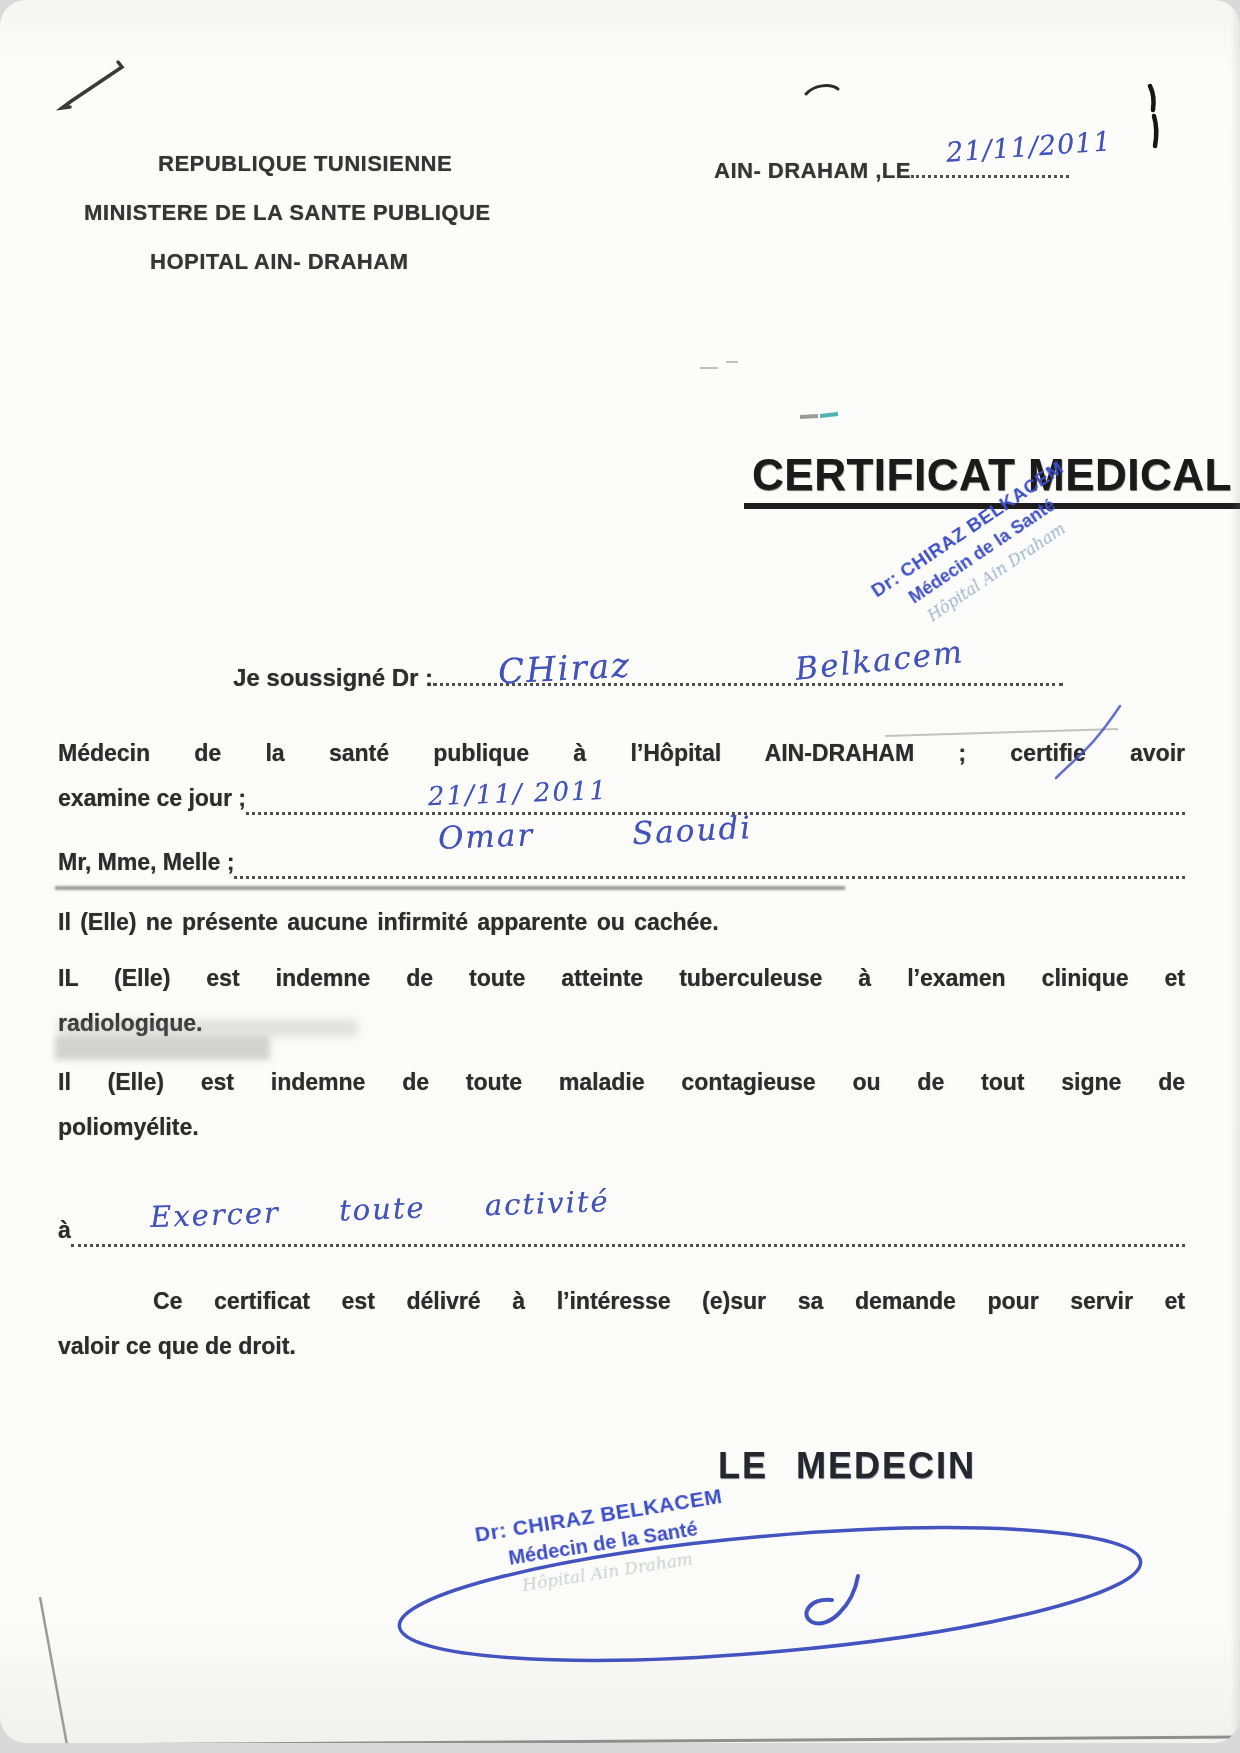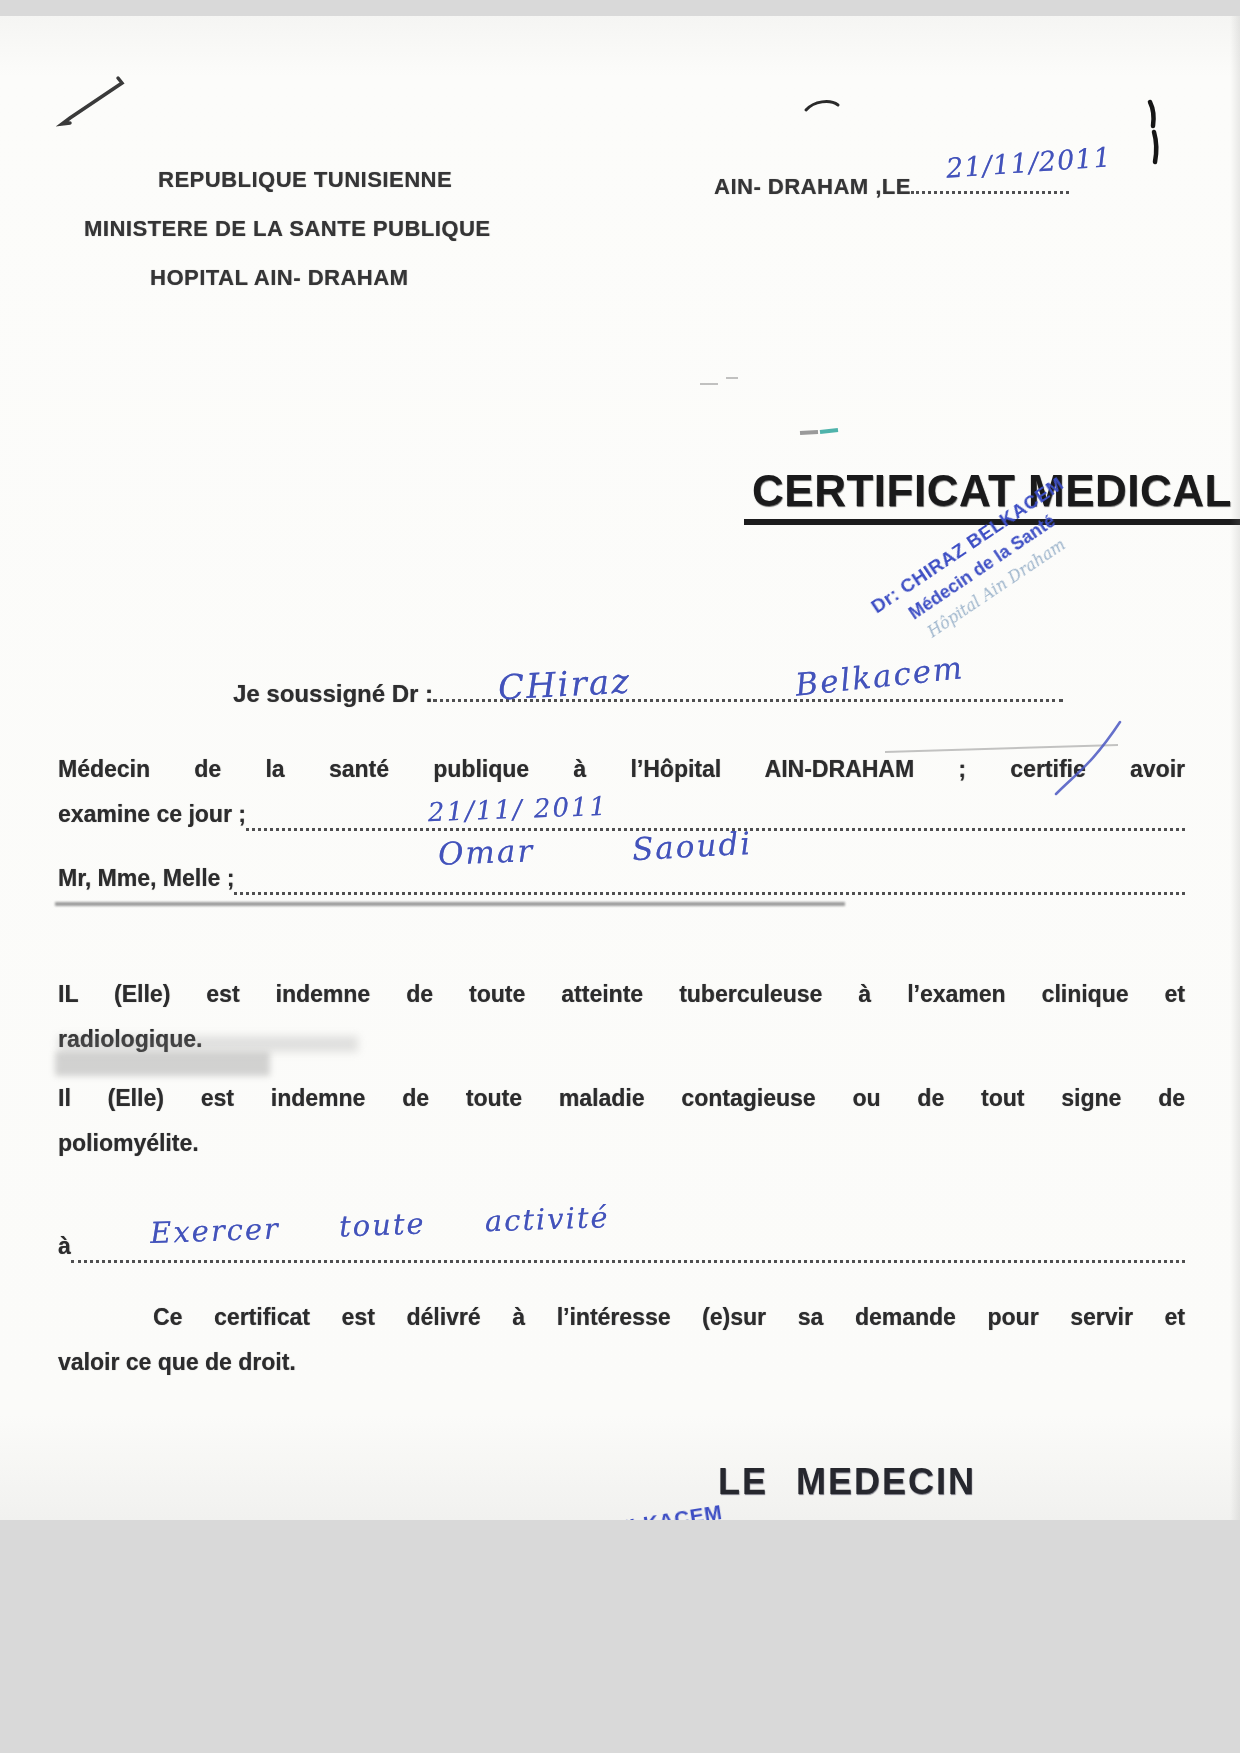--- a/index.html
+++ b/index.html
@@ -1,19 +1,20 @@
 <!DOCTYPE html>
 <html><head>
 <meta charset="utf-8">
 <style>
   html,body{margin:0;padding:0;background:#d9d9d9;}
   #paper{
-    position:relative;width:1240px;height:1504px;margin:16px auto;overflow:hidden;
+    position:relative;width:1240px;height:1743px;margin:0 auto;overflow:hidden;
     background:linear-gradient(180deg,#f5f5f3 0,#fcfcfa 4%,#fbfbf9 93%,#f1f1ef 100%);
     font-family:"Liberation Sans",sans-serif;
+    border-radius:26px;
   }
   .abs{position:absolute;}
   .pr{
     font-family:"Liberation Sans",sans-serif;font-weight:700;color:#2e2e2f;
     text-shadow:0.3px 0.3px 0.8px rgba(35,35,35,.6);
   }
   .hdr{font-size:22px;letter-spacing:.5px;color:#353536;}
   .body-line{font-size:23px;line-height:45px;color:#2c2c2d;}
   .just{text-align:justify;text-align-last:justify;}
   .row{display:flex;align-items:flex-end;}
@@ -79,20 +80,21 @@
   </div>
   <div class="abs hw" style="left:428px;top:778px;font-size:26px;transform:rotate(-2deg);letter-spacing:2px;">21/11/ 2011</div>
 
   <div class="abs row" style="left:58px;top:840px;width:1127px;">
     <span class="pr body-line">Mr, Mme, Melle ;</span>
     <span class="dots"></span>
   </div>
   <div class="abs hw" style="left:438px;top:818px;font-size:31px;transform:rotate(-2deg);letter-spacing:2px;">Omar</div>
   <div class="abs hw" style="left:632px;top:812px;font-size:31px;transform:rotate(-3deg);letter-spacing:2px;">Saoudi</div>
 
+  <div class="abs pr body-line" style="left:58px;top:900px;width:1127px;word-spacing:3px;">Il (Elle) ne présente aucune infirmité apparente ou cachée.</div>
 
   <div class="abs pr body-line just" style="left:58px;top:956px;width:1127px;">IL (Elle) est indemne de toute atteinte tuberculeuse à l’examen clinique et</div>
   <div class="abs pr body-line" style="left:58px;top:1001px;">radiologique.</div>
 
   <div class="abs pr body-line just" style="left:58px;top:1060px;width:1127px;">Il (Elle) est indemne de toute maladie contagieuse ou de tout signe de</div>
   <div class="abs pr body-line" style="left:58px;top:1105px;">poliomyélite.</div>
 
   <div class="abs row" style="left:58px;top:1208px;width:1127px;">
     <span class="pr body-line">à</span>
     <span class="dots"></span>

